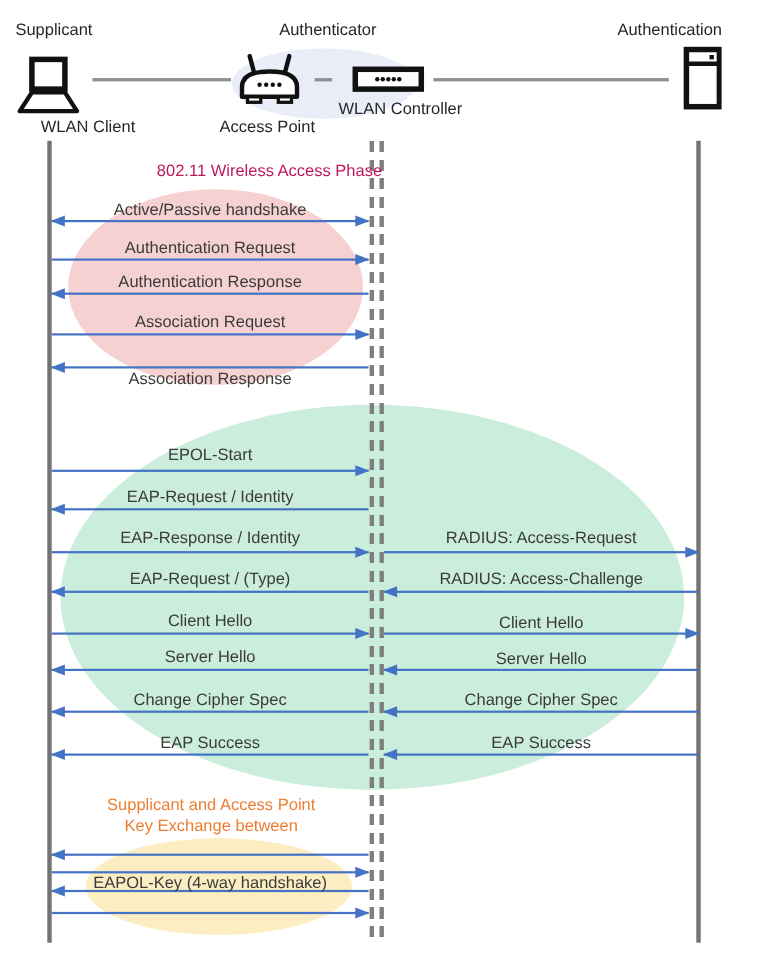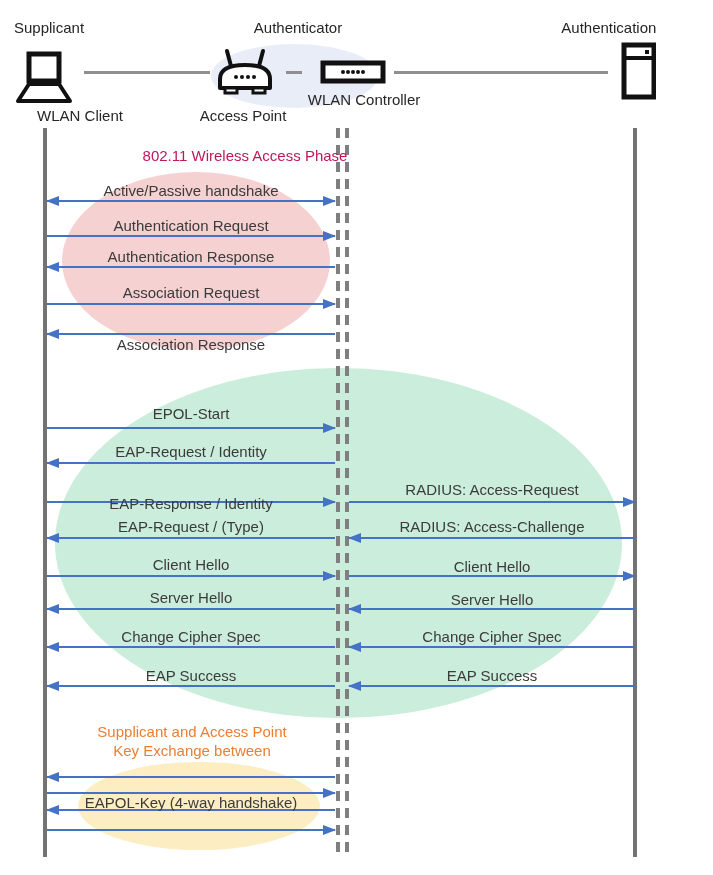--- a/index.html
+++ b/index.html
@@ -122,21 +122,21 @@
         <i class="head hr" style="border-left-color: rgb(68, 114, 196);"></i>
       </div>
       <div class="msg-label" style="left: 191px; top: 405px;">EPOL-Start</div>
       <div class="arrow" style="left: 47px; top: 462px; width: 288px; background: rgb(68, 114, 196);">
         <i class="head hl" style="border-right-color: rgb(68, 114, 196);"></i>
       </div>
       <div class="msg-label" style="left: 191px; top: 443px;">EAP-Request / Identity</div>
       <div class="arrow" style="left: 47px; top: 501px; width: 288px; background: rgb(68, 114, 196);">
         <i class="head hr" style="border-left-color: rgb(68, 114, 196);"></i>
       </div>
-      <div class="msg-label" style="left: 191px; top: 495px;">EAP-Response / Identity</div>
+      <div class="msg-label" style="left: 191px; top: 481px;">EAP-Response / Identity</div>
       <div class="arrow" style="left: 349px; top: 501px; width: 286px; background: rgb(68, 114, 196);">
         <i class="head hr" style="border-left-color: rgb(68, 114, 196);"></i>
       </div>
       <div class="msg-label" style="left: 492px; top: 481px;">RADIUS: Access-Request</div>
       <div class="arrow" style="left: 47px; top: 537px; width: 288px; background: rgb(68, 114, 196);">
         <i class="head hl" style="border-right-color: rgb(68, 114, 196);"></i>
       </div>
       <div class="msg-label" style="left: 191px; top: 518px;">EAP-Request / (Type)</div>
       <div class="arrow" style="left: 349px; top: 537px; width: 286px; background: rgb(68, 114, 196);">
         <i class="head hl" style="border-right-color: rgb(68, 114, 196);"></i>

